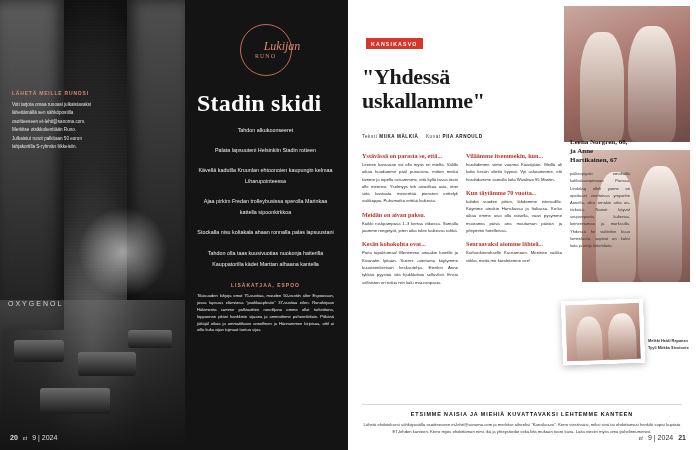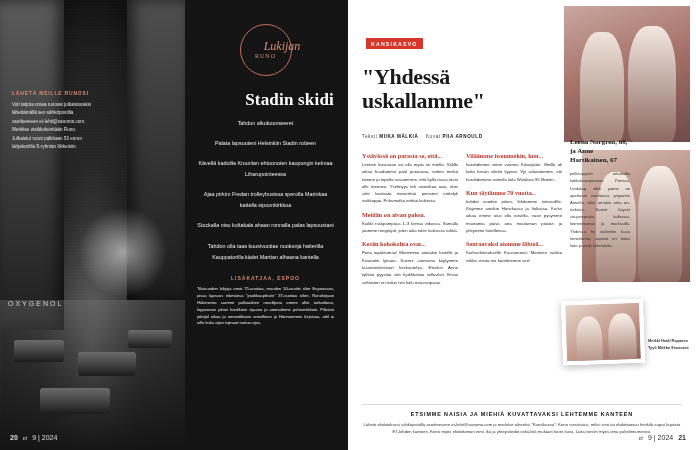--- a/index.html
+++ b/index.html
@@ -77,23 +77,23 @@
     border: 1px solid #c76a5a;
     color: #d98a75;
     display:flex; flex-direction:column; align-items:center; justify-content:center;
     margin: 2px auto 14px auto;
     line-height: 1.15;
   }
   .logo-stamp .l1 { font-family:"Liberation Serif", serif; font-style:italic; font-size:12px;margin-left:33px; }
   .logo-stamp .l2 { font-family:"Liberation Serif", serif; font-size:6px; letter-spacing:1px; }
   .left-title {
     font-family: "Liberation Serif", serif;
-    font-size: 17px;
+    font-size: 24px;
     font-weight: 700;
-    text-align: right;
+    text-align: left;
     margin: 0 0 8px 0;
     letter-spacing: .2px;
   }
   .left-body {
     font-size: 5.4px;
     line-height: 2.05;
     text-align: center;
     color: rgba(255,255,255,.92);
   }
   .left-body p { margin: 0 0 9px 0; }

